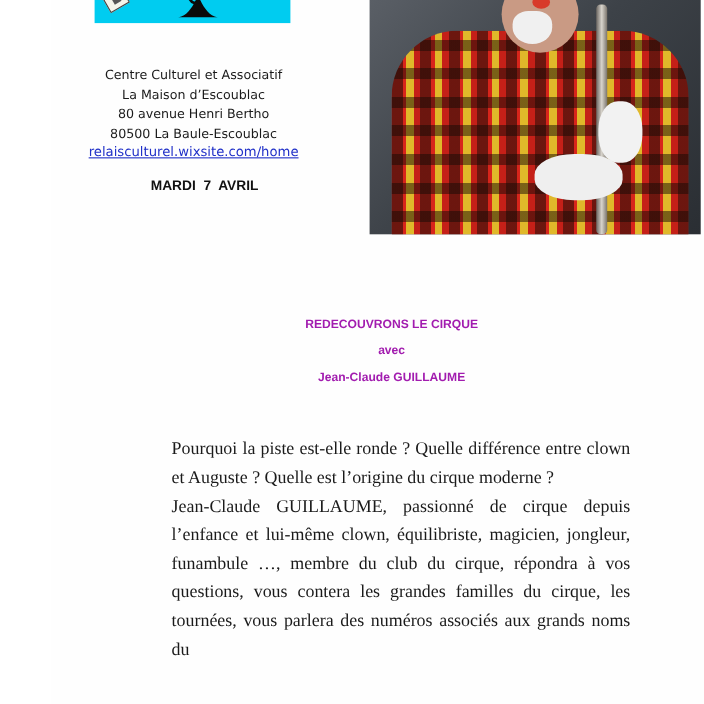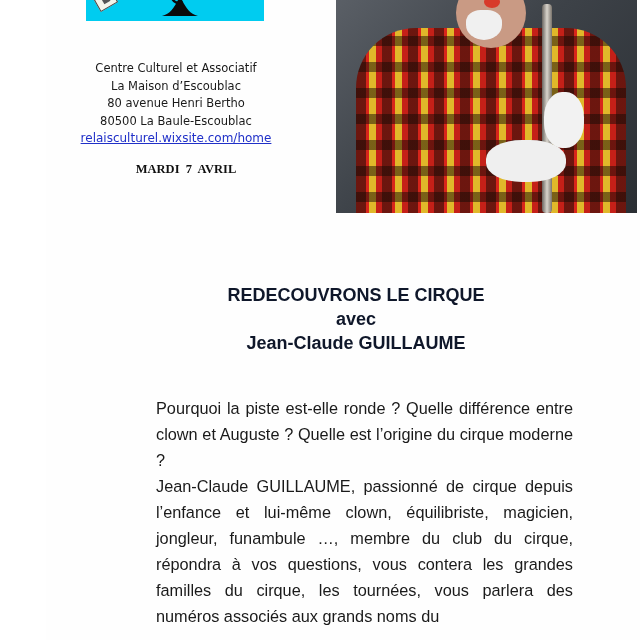--- a/index.html
+++ b/index.html
@@ -63,21 +63,21 @@
     .address .link {
       color: #2030c8;
       text-decoration: underline;
       font-size: 12px;
     }
     .event-date {
       position: absolute;
       left: 55px; top: 159px;
       width: 170px;
       text-align: center;
-      font-family: Liberation Serif, serif;
+      font-family: Liberation Sans, sans-serif;
       font-weight: bold;
       font-size: 12.5px;
       line-height: 21px;
       color: #111;
     }
     .photo {
       position: absolute;
       left: 290px; top: 0;
       width: 301px; height: 213px;
       background: linear-gradient(135deg, #5a5f66 0%, #3d4248 45%, #2a2e33 100%);
@@ -135,29 +135,29 @@
       border-radius: 45%;
       background: #efefef;
     }
     .headline {
       position: absolute;
       left: 130px; top: 283px;
       width: 360px;
       text-align: center;
       font-family: "Liberation Sans", sans-serif;
       font-weight: bold;
-      font-size: 18px;
+      font-size: 11px;
       line-height: 24px;
-      color: #0f172a;
+      color: #a21caf;
     }
     .body-text {
       position: absolute;
       left: 110px; top: 395px;
       width: 417px;
-      font-family: Liberation Sans, sans-serif;
+      font-family: Liberation Serif, serif;
       font-size: 16.3px;
       line-height: 26px;
       color: #1a1a1a;
       text-align: justify;
     }
     .body-text p { margin: 0; }
   </style>
 </head>
 <body>
 

